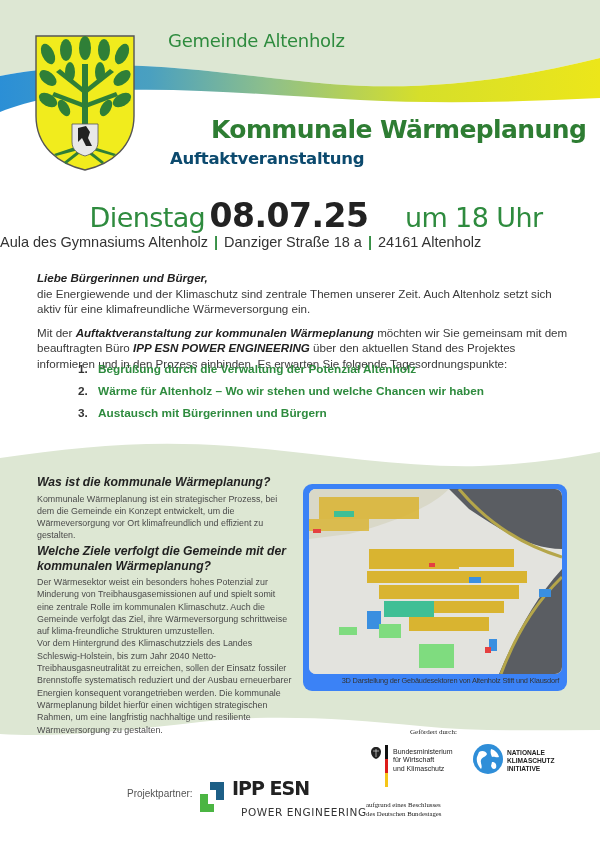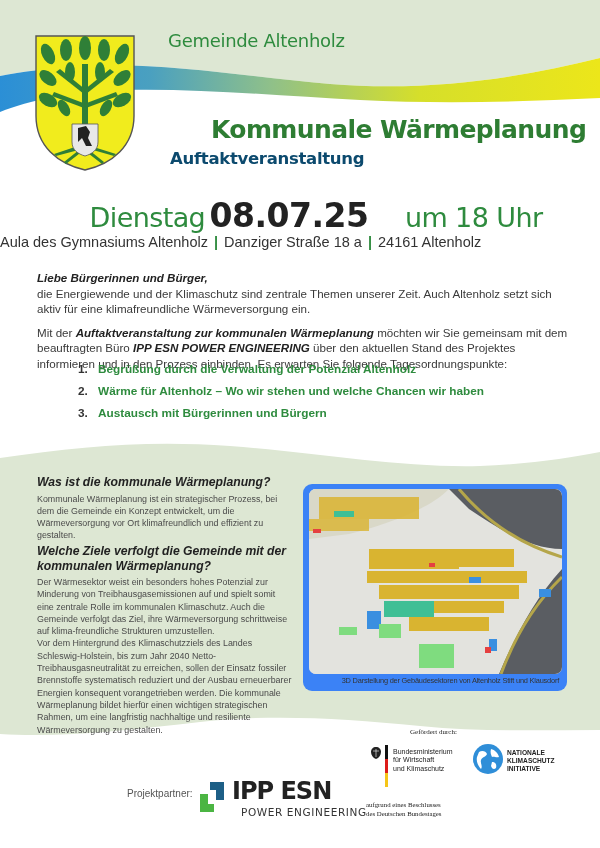--- a/index.html
+++ b/index.html
@@ -41,21 +41,21 @@
   .funded { left:382px; top:728px; font-size:7px; font-family:"Liberation Serif", serif; color:#222;margin-left:28px; }
   .bmwk-flag { left:370px; top:746px; width:12px; height:14px; }
   .flagbar { left:385px; top:745px; width:3px; height:42px; }
   .bmwk-text { left:393px; top:748px; font-size:7px; line-height:8.4px; color:#222; font-family:"Liberation Sans", sans-serif; }
   .globe { left:472px; top:743px; width:32px; height:32px; }
   .nki-text { left:507px; top:749px; font-size:6.6px; line-height:8.2px; font-weight:bold; color:#222; }
   .beschluss { left:366px; top:801px; font-size:6.8px; line-height:8.6px; font-family:"Liberation Serif", serif; color:#222; }
 
   .partner-label { left:127px; top:788px; font-size:10px; color:#555; }
   .ipp-logo { left:198px; top:780px; width:32px; height:34px; }
-  .ipp-word { left:232px; top:777px; font-size:24px; font-weight:bold; color:#222; font-family:"DejaVu Sans", sans-serif; letter-spacing:-1px; }
+  .ipp-word { left:232px; top:777px; font-size:19px; font-weight:bold; color:#222; font-family:"DejaVu Sans", sans-serif; letter-spacing:-1px; }
   .ipp-sub { left:241px; top:806px; font-size:10.5px; color:#333; letter-spacing:0.6px; font-family:"DejaVu Sans", sans-serif; }
 </style>
 </head>
 <body>
 
 <svg id="bg-svg" viewBox="0 0 600 848">
   <defs>
     <linearGradient id="ribbon" x1="0" x2="1" y1="0" y2="0">
       <stop offset="0" stop-color="#2b8fd6"></stop>
       <stop offset="0.25" stop-color="#4aa0c0"></stop>

